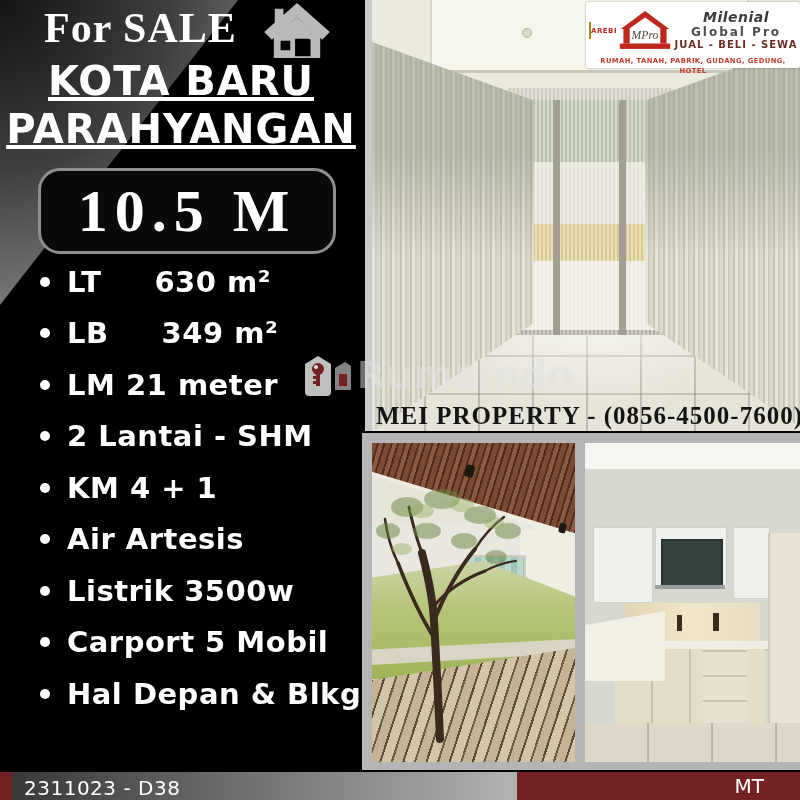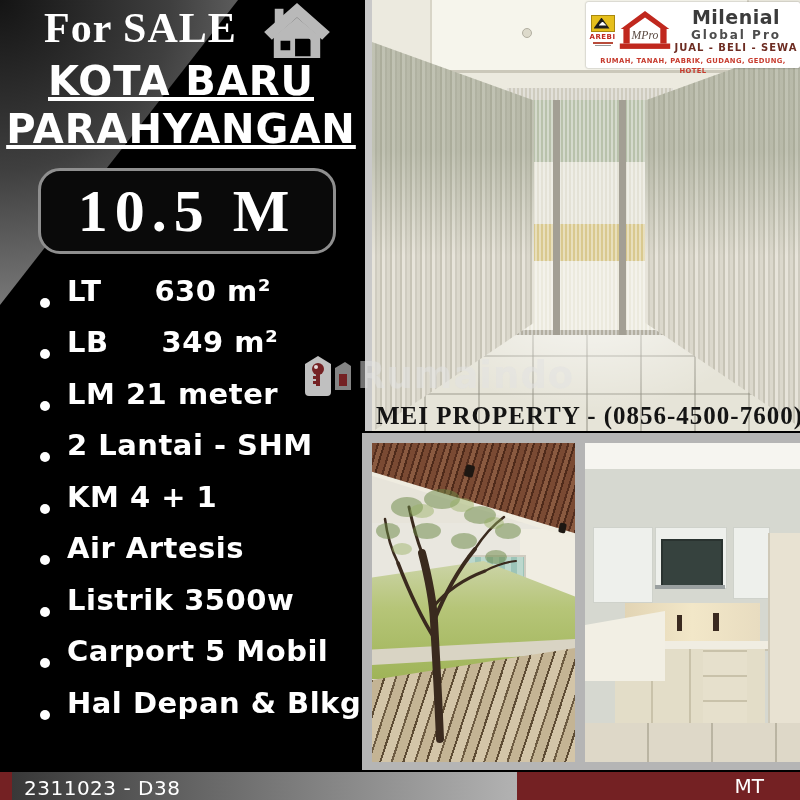--- a/index.html
+++ b/index.html
@@ -27,21 +27,21 @@
   .price-box{
     position:absolute;left:38px;top:168px;width:292px;height:80px;
     background:#0a0a0a;border:3px solid #8f8f8f;border-radius:22px;
     display:flex;align-items:center;justify-content:center;
   }
   .price-box span{
     font-family:"Liberation Serif","DejaVu Serif",serif;
     font-size:60px;font-weight:bold;color:#fff;letter-spacing:7px;white-space:pre;
   }
   .features{position:absolute;left:40px;top:256px;margin:0;padding:0;list-style:none;}
-  .features li{height:51.5px;display:flex;align-items:flex-end;}
+  .features li{height:51.5px;display:flex;align-items:center;}
   .features .dot{width:10px;height:10px;border-radius:50%;background:#fff;margin-right:17px;flex:none;}
   .features .ftxt{color:#fff;font-weight:bold;font-size:29px;white-space:pre;letter-spacing:0.5px;}
   
   .photo-main{
     position:absolute;left:365px;top:0;width:435px;height:431px;overflow:hidden;
     border-left:7px solid #c9c9c9;background:#efede3;
   }
   .pm-ceiling{position:absolute;left:0;right:0;top:0;height:92px;background:#eceadf;}
   .pm-tray{position:absolute;left:58px;right:58px;top:0;height:70px;background:#f6f5ec;
     border-left:2px solid #d8d5c7;border-right:2px solid #d8d5c7;border-bottom:3px solid #cbc8ba;}
@@ -70,30 +70,30 @@
   }
   
   .watermark{position:absolute;left:301px;top:354px;display:flex;align-items:flex-start;pointer-events:none;}
   .wm-text{font-size:37px;font-weight:bold;color:rgba(225,225,225,.5);letter-spacing:1px;margin-left:6px;line-height:44px;}
   
   .agency{
     position:absolute;left:586px;top:2px;width:214px;height:66px;background:#fff;border-radius:2px;
     display:flex;flex-direction:column;box-shadow:0 0 2px rgba(0,0,0,.4);
   }
   .agency-row{flex:1;display:flex;align-items:center;padding:2px 2px 0 3px;}
-  .arebi{width:27px;display:flex;flex-direction:column;align-items:center;}
+  .arebi{width:27px;display:flex;flex-direction:row;align-items:center;}
   .arebi-box{width:22px;height:15px;background:#e6bf1c;border:1px solid #a8880f;position:relative;overflow:hidden;}
   .arebi-tri{position:absolute;left:2px;top:2px;width:16px;height:11px;background:#1c1c1c;clip-path:polygon(50% 0,100% 100%,0 100%);}
   .arebi-chev{position:absolute;left:7px;top:6px;width:8px;height:4px;background:#fff;clip-path:polygon(50% 0,100% 100%,0 100%);}
   .arebi-name{font-size:7px;font-weight:bold;color:#c0281e;letter-spacing:.5px;margin-top:1px;}
   .arebi-line{width:20px;height:2px;background:#b84b3a;margin-top:1px;}
   .arebi-line2{width:16px;height:1px;background:#999;margin-top:1px;}
   .mpro{width:54px;height:46px;flex:none;margin:0 2px;}
   .brand-col{flex:1;display:flex;flex-direction:column;align-items:center;line-height:1;}
-  .brand-name{font-size:19px;font-weight:800;color:#3b3b3b;letter-spacing:.5px;}
+  .brand-name{font-size:14px;font-weight:800;color:#3b3b3b;letter-spacing:.5px;font-style:italic;}
   .brand-sub{font-size:12px;font-weight:bold;color:#4d4d4d;letter-spacing:2px;margin-top:2px;}
   .brand-services{font-size:10px;font-weight:bold;color:#6d2c22;letter-spacing:1px;margin-top:2px;}
   .agency-caption{height:12px;text-align:center;font-size:6.8px;font-weight:bold;color:#c73a2d;letter-spacing:.4px;line-height:10px;}
   
   .photos-bottom{
     position:absolute;left:362px;top:433px;width:438px;height:337px;background:#b5b5b5;
     display:flex;gap:10px;padding:10px 0 8px 10px;box-sizing:border-box;
   }
   .photo-garden{position:relative;width:203px;height:319px;overflow:hidden;background:#e7e4da;}
   .g-wall{position:absolute;left:0;top:80px;width:100%;height:90px;background:#e9e7df;}

